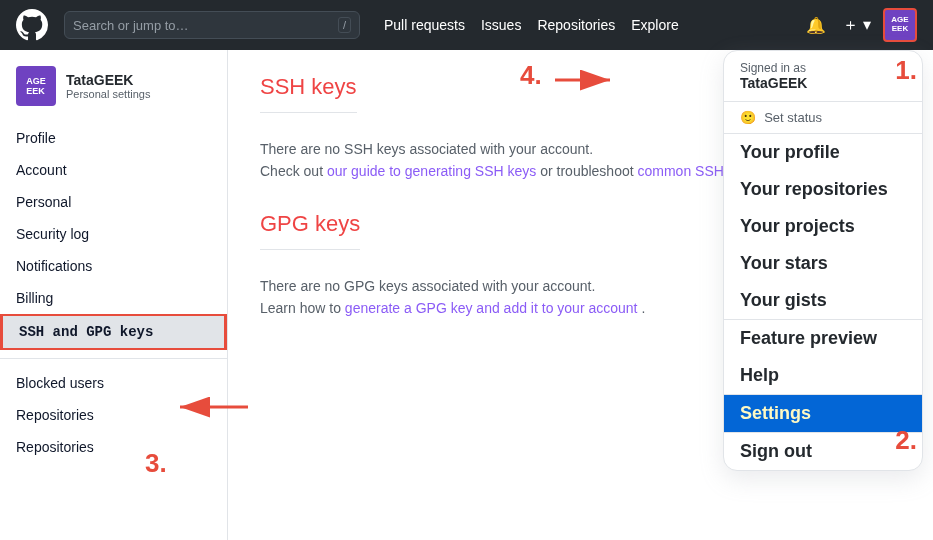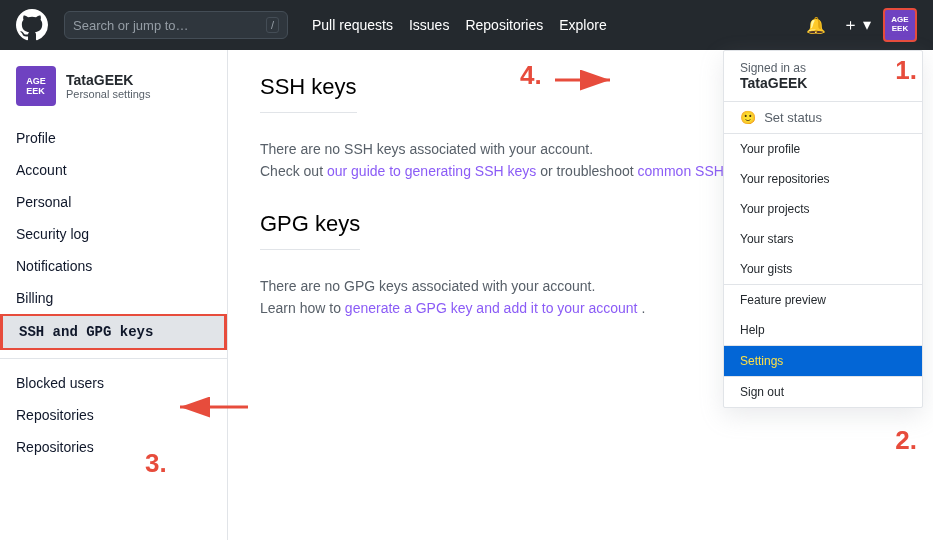--- a/index.html
+++ b/index.html
@@ -25,21 +25,21 @@
     .header-logo svg { fill: white; width: 32px; height: 32px; }
     .search-bar {
       background: #2f363d;
       border: 1px solid #444d56;
       border-radius: 6px;
       color: #959da5;
       display: flex;
       align-items: center;
       padding: 0 8px;
       height: 28px;
-      width: 224px;
+      width: 296px;
       gap: 8px;
       font-size: 13px;
     }
     .search-shortcut {
       margin-left: auto;
       border: 1px solid #444d56;
       border-radius: 3px;
       padding: 1px 4px;
       font-size: 11px;
       color: #959da5;
@@ -147,21 +147,21 @@
       padding: 24px 32px;
       overflow-y: auto;
       background: white;
     }
     .section-title {
       font-size: 22px;
       font-weight: 300;
       border-bottom: 1px solid #e1e4e8;
       padding-bottom: 12px;
       margin-bottom: 16px;
-      color: #000000;
+      color: #ef4444;
     }
     .section-description { color: #586069; font-size: 14px; margin-bottom: 6px; }
     .section-link { color: #8b5cf6; text-decoration: none; }
     .section-header {
       display: flex;
       align-items: center;
       justify-content: space-between;
       margin-bottom: 12px;
     }
     .section-block { margin-bottom: 32px; }
@@ -182,21 +182,21 @@
     }
 
     
     .dropdown-menu {
       position: absolute;
       right: 10px;
       top: 50px;
       width: 200px;
       background: white;
       border: 1px solid #e1e4e8;
-      border-radius: 2px;
+      border-radius: 14px;
       box-shadow: 0 8px 24px rgba(149,157,165,0.2);
       z-index: 200;
     }
     .dropdown-header {
       padding: 10px 16px;
       border-bottom: 1px solid #e1e4e8;
     }
     .dropdown-header .signed-in { font-size: 12px; color: #586069; }
     .dropdown-header .username { font-weight: bold; color: #24292e; }
     .dropdown-set-status {
@@ -206,25 +206,26 @@
       padding: 8px 16px;
       border-bottom: 1px solid #e1e4e8;
       color: #586069;
       font-size: 13px;
     }
     .dropdown-item {
       display: block;
       padding: 8px 16px;
       color: #24292e;
       text-decoration: none;
-      font-size: 12px;
+      font-size: 18px;
+      font-weight: bold;
     }
     .dropdown-item.active-settings {
       background: #0366d6;
-      color: #fde047;
+      color: #fef9c3;
     }
     .dropdown-divider { height: 1px; background: #e1e4e8; }
 
     
     .red-box {
       border: 2px solid #e74c3c;
     }
 
     
     .num-label {

